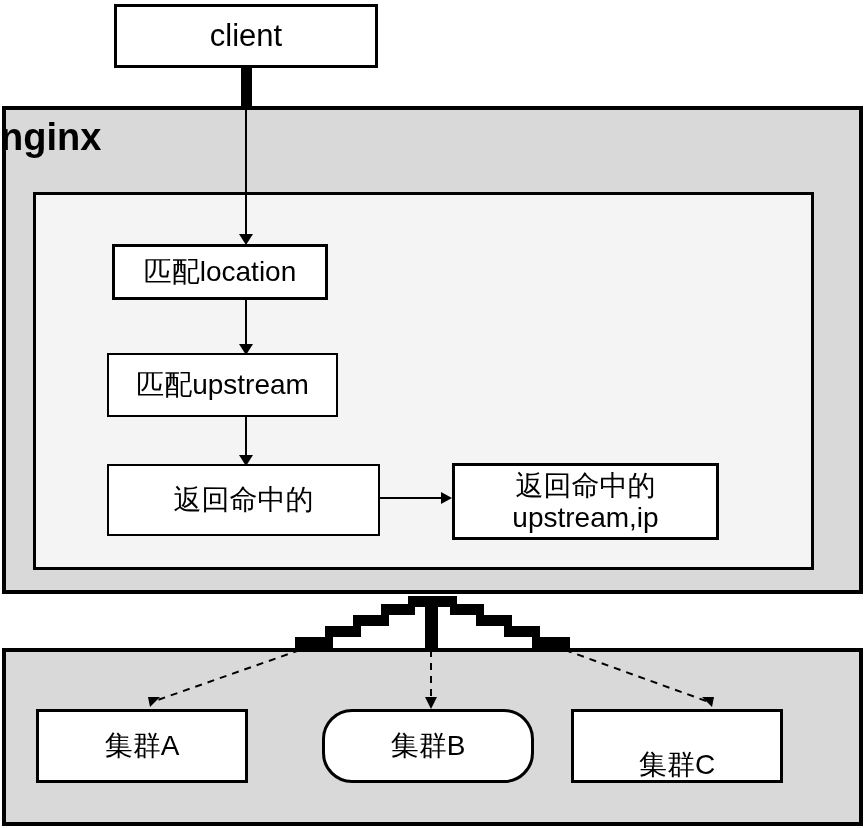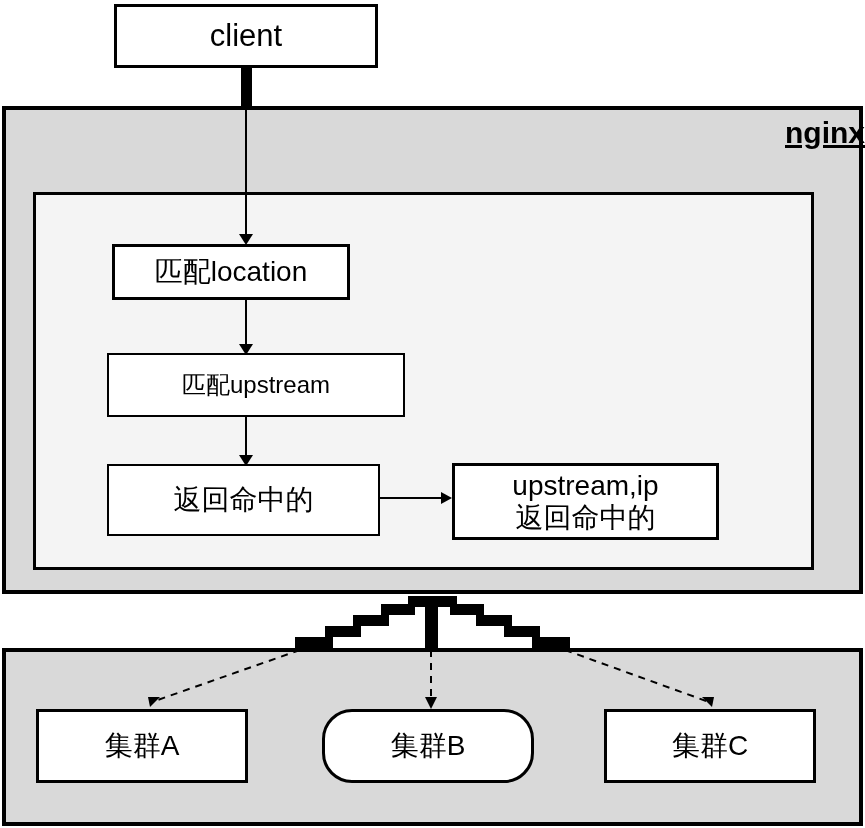--- a/index.html
+++ b/index.html
@@ -59,49 +59,48 @@
   .panel-title {
     position: absolute;
     font-weight: bold;
     color: #000000;
     white-space: nowrap;
   }
   #nginx-title {
     left: 0;
     right: 0;
     top: 116px;
-    text-align: right;
-    font-size: 30px;
-    text-decoration: underline;
+    text-align: left;
+    font-size: 38px;
   }
   #query-title {
     left: 44px;
     top: 198px;
     font-size: 28px;
   }
   #client-box {
     left: 114px;
     top: 4px;
     width: 264px;
     height: 64px;
     font-size: 31px;
   }
   #match-location-box {
     left: 112px;
     top: 244px;
-    width: 238px;
+    width: 216px;
     height: 56px;
     font-size: 28px;
   }
   #match-upstream-box {
     left: 107px;
     top: 353px;
-    width: 298px;
+    width: 231px;
     height: 64px;
-    font-size: 24px;
+    font-size: 28px;
     border-width: 2px;
     justify-content: center;
   }
   #query-upstream-box {
     left: 107px;
     top: 464px;
     width: 273px;
     height: 72px;
     font-size: 28px;
     border-width: 2px;
@@ -114,21 +113,21 @@
     font-size: 28px;
   }
   .cluster-box {
     top: 709px;
     width: 212px;
     height: 74px;
     font-size: 28px;
   }
   #cluster-a { left: 36px; }
   #cluster-b { left: 322px; border-radius: 30px; }
-  #cluster-c { left: 604px; }
+  #cluster-c { left: 571px; align-items: flex-end; }
 
   .line {
     position: absolute;
     background: #000000;
   }
   .vline-thick {
     width: 11px;
   }
   .vline-thin {
     width: 2px;
@@ -198,22 +197,22 @@
     <div>
       <div>返回命中的</div>
     </div>
   </div>
 
   <div class="line hline-thin" style="left:380px; top:497px; width:64px;"></div>
   <div class="arrowhead-right" style="left:441px; top:492px;"></div>
 
   <div class="box" id="return-hit-box">
     <div>
+      <div>返回命中的</div>
       <div>upstream,ip</div>
-      <div>返回命中的</div>
     </div>
   </div>
 
   <svg id="fan-svg" width="865" height="828">
     <g shape-rendering="crispEdges" fill="#000000">
       <rect x="295" y="637" width="38" height="11"></rect>
       <rect x="325" y="626" width="36" height="11"></rect>
       <rect x="353" y="615" width="36" height="11"></rect>
       <rect x="381" y="604" width="34" height="11"></rect>
       <rect x="408" y="596" width="30" height="11"></rect>

